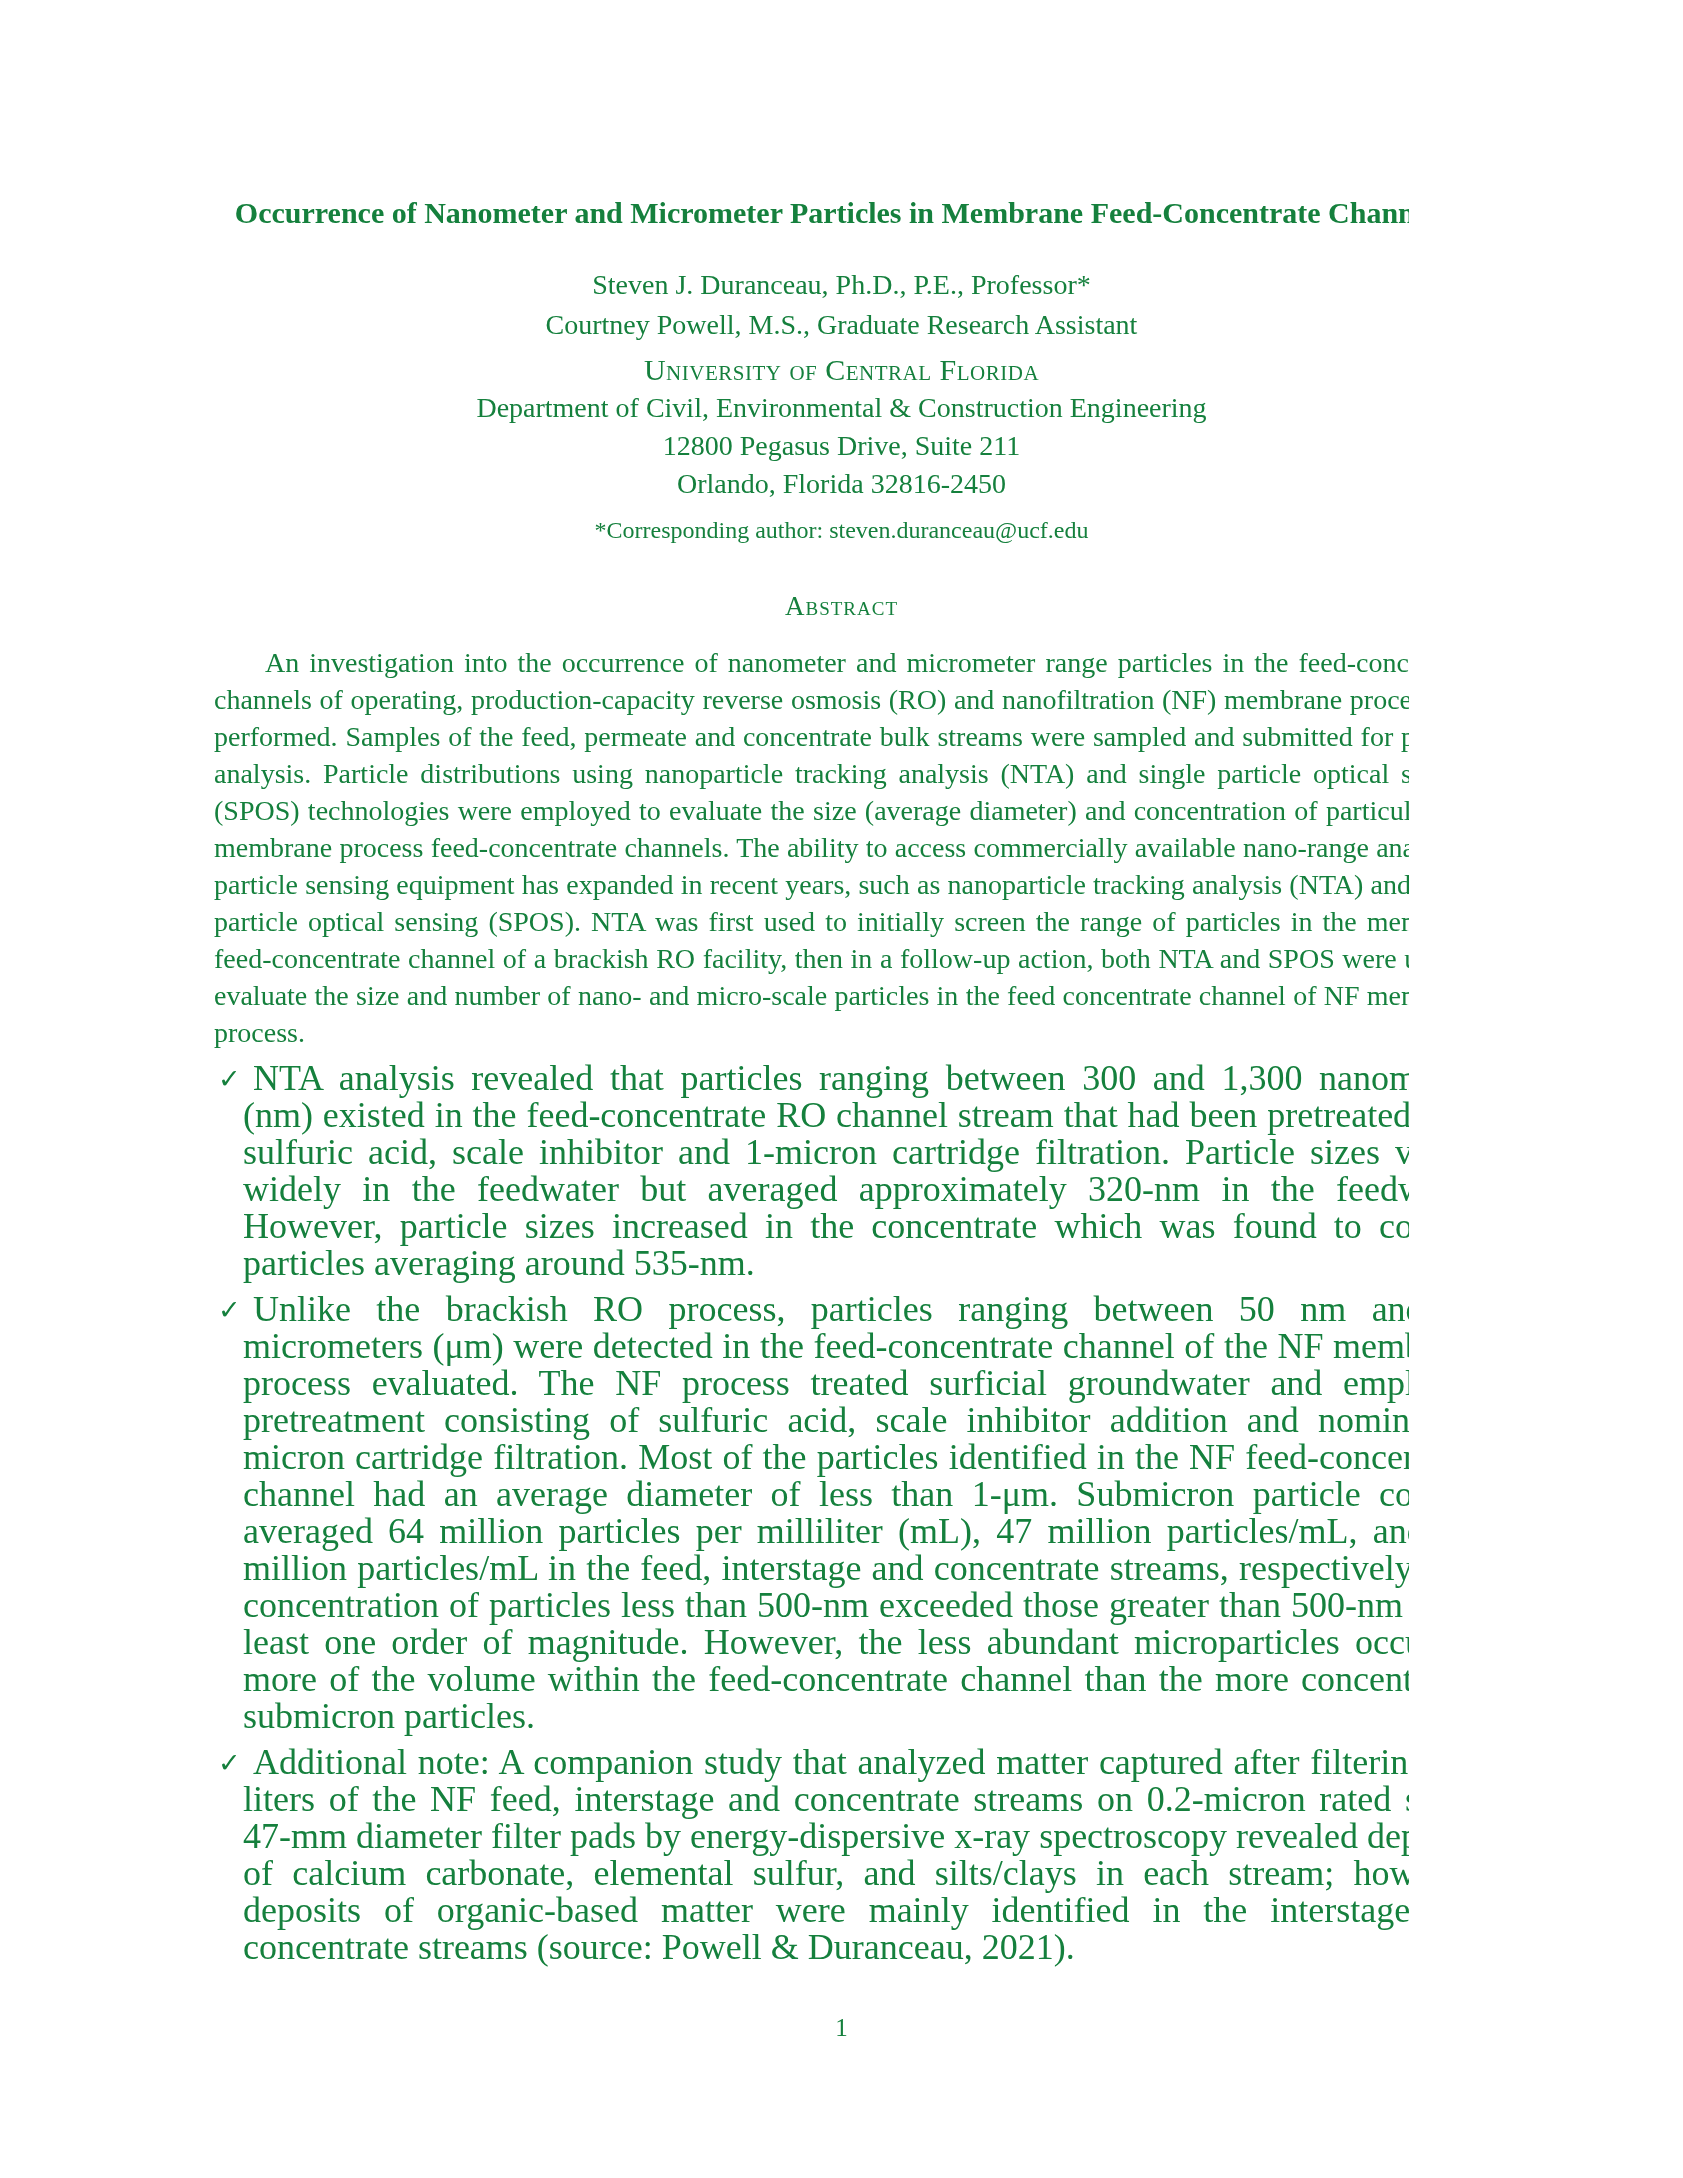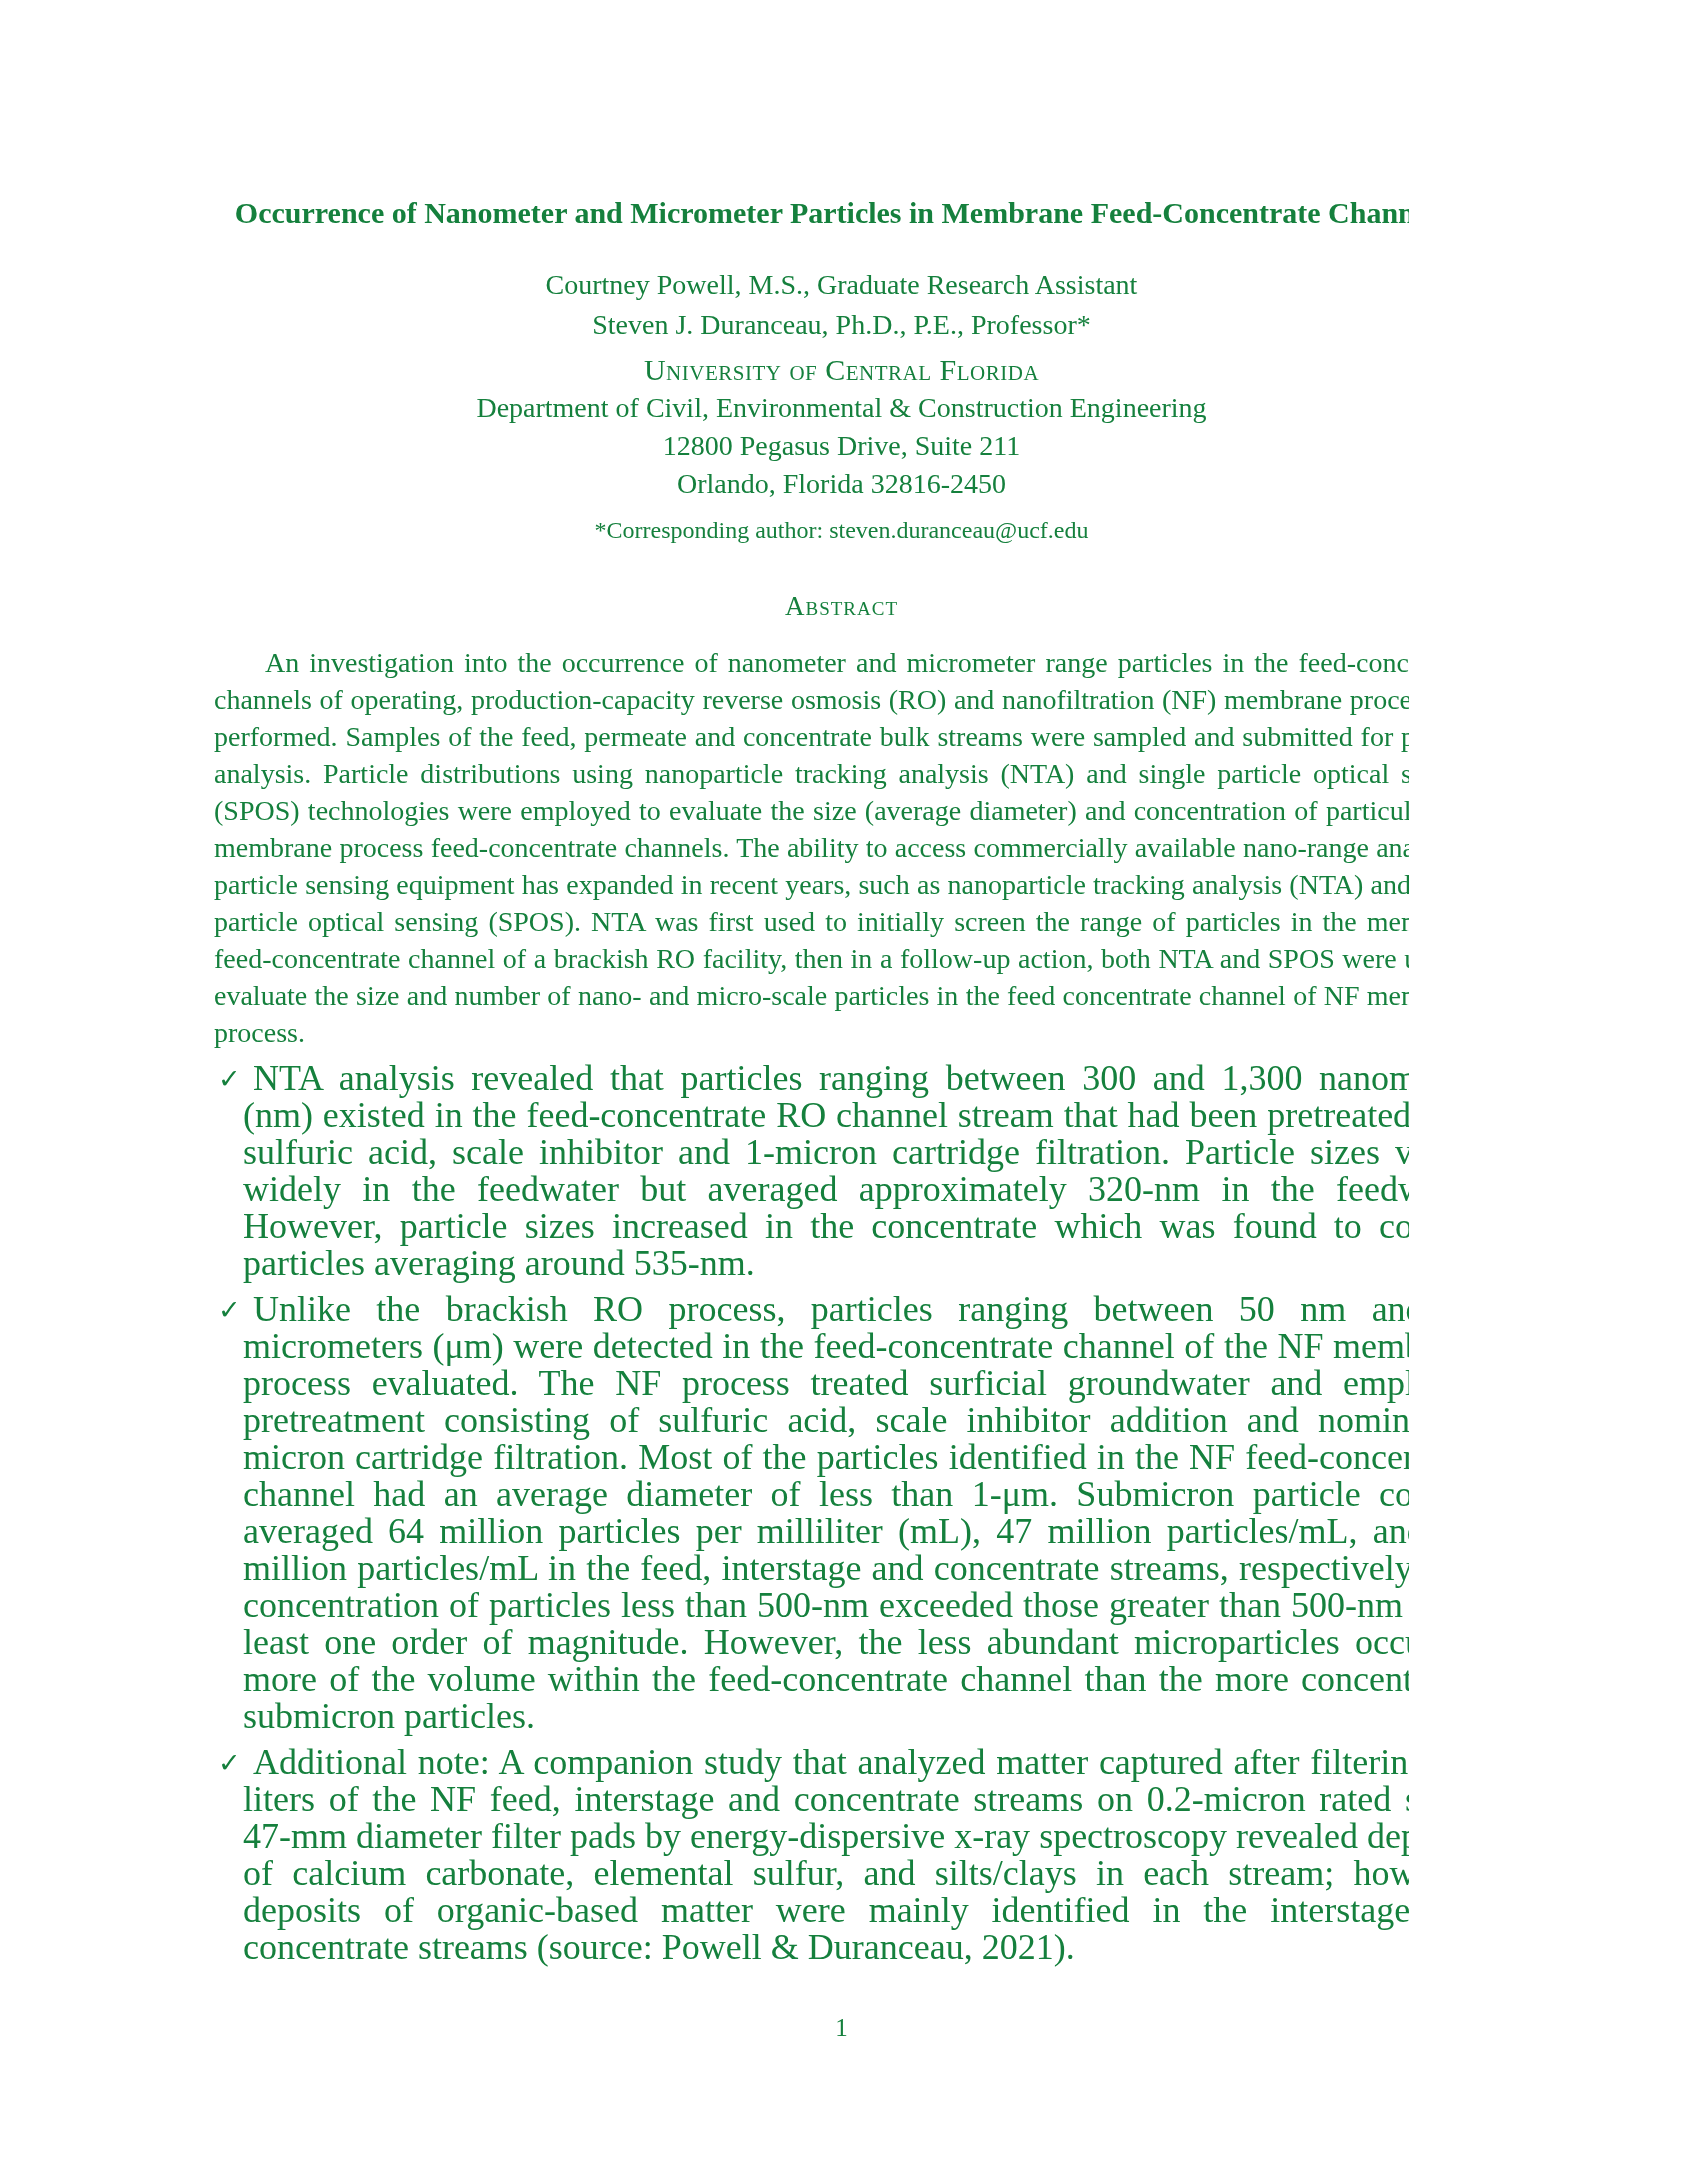--- a/index.html
+++ b/index.html
@@ -98,22 +98,22 @@
 </style>
 </head>
 <body>
 
 <div class="sheet">
   <div class="content">
 
     <h1 class="paper-title">Occurrence of Nanometer and Micrometer Particles in Membrane Feed-Concentrate Channels</h1>
 
     <div class="authors">
+      <div>Steven J. Duranceau, Ph.D., P.E., Professor*</div>
       <div>Courtney Powell, M.S., Graduate Research Assistant</div>
-      <div>Steven J. Duranceau, Ph.D., P.E., Professor*</div>
     </div>
 
     <div class="affiliation">
       <div class="smallcaps university">University of Central Florida</div>
       <div>Department of Civil, Environmental &amp; Construction Engineering</div>
       <div>12800 Pegasus Drive, Suite 211</div>
       <div>Orlando, Florida 32816-2450</div>
     </div>
 
     <div class="corresponding">*Corresponding author: steven.duranceau@ucf.edu</div>

